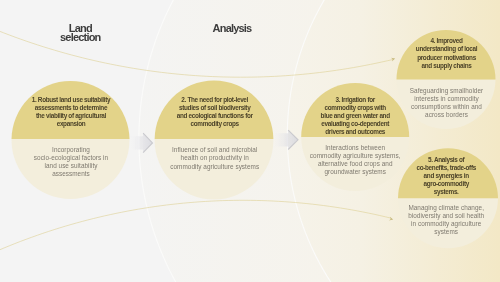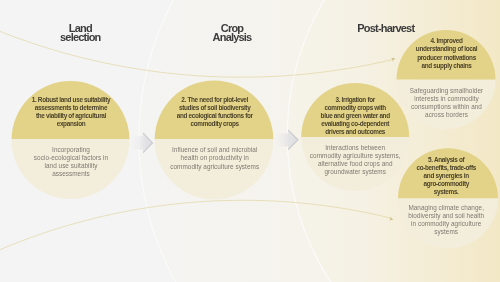--- a/index.html
+++ b/index.html
@@ -116,25 +116,23 @@
       <path id="stepChev2" d="M288.2 130.1 L298.0 139.8 L288.2 149.5" fill="none" stroke="#C6C6CB" stroke-width="1.15" opacity="0.9" stroke-linejoin="miter"></path>
     </g>
   </svg>
 
   <div id="overlay">
       <div class="hdr" style="left:0.29999999999999716px;top:24.4px;width:160px;">
         <span>Land</span>
         <span>selection</span>
       </div>
       <div class="hdr" style="left:152px;top:24.4px;width:160px;">
-        <span>Crop</span>
         <span>Analysis</span>
       </div>
       <div class="hdr" style="left:305.8px;top:24.4px;width:160px;">
-        <span>Post-harvest</span>
       </div>
       <div class="tline ctop" style="left:-9px;top:95.70px;width:160px;">1. Robust land use suitability</div>
       <div class="tline ctop" style="left:-9px;top:103.80px;width:160px;">assessments to determine</div>
       <div class="tline ctop" style="left:-9px;top:111.90px;width:160px;">the viability of agricultural</div>
       <div class="tline ctop" style="left:-9px;top:120.00px;width:160px;">expansion</div>
       <div class="tline cbot" style="left:-9px;top:146.00px;width:160px;">Incorporating</div>
       <div class="tline cbot" style="left:-9px;top:154.15px;width:160px;">socio-ecological factors in</div>
       <div class="tline cbot" style="left:-9px;top:162.30px;width:160px;">land use suitability</div>
       <div class="tline cbot" style="left:-9px;top:170.45px;width:160px;">assessments</div>
       <div class="tline ctop" style="left:134.7px;top:96.00px;width:160px;">2. The need for plot-level</div>

